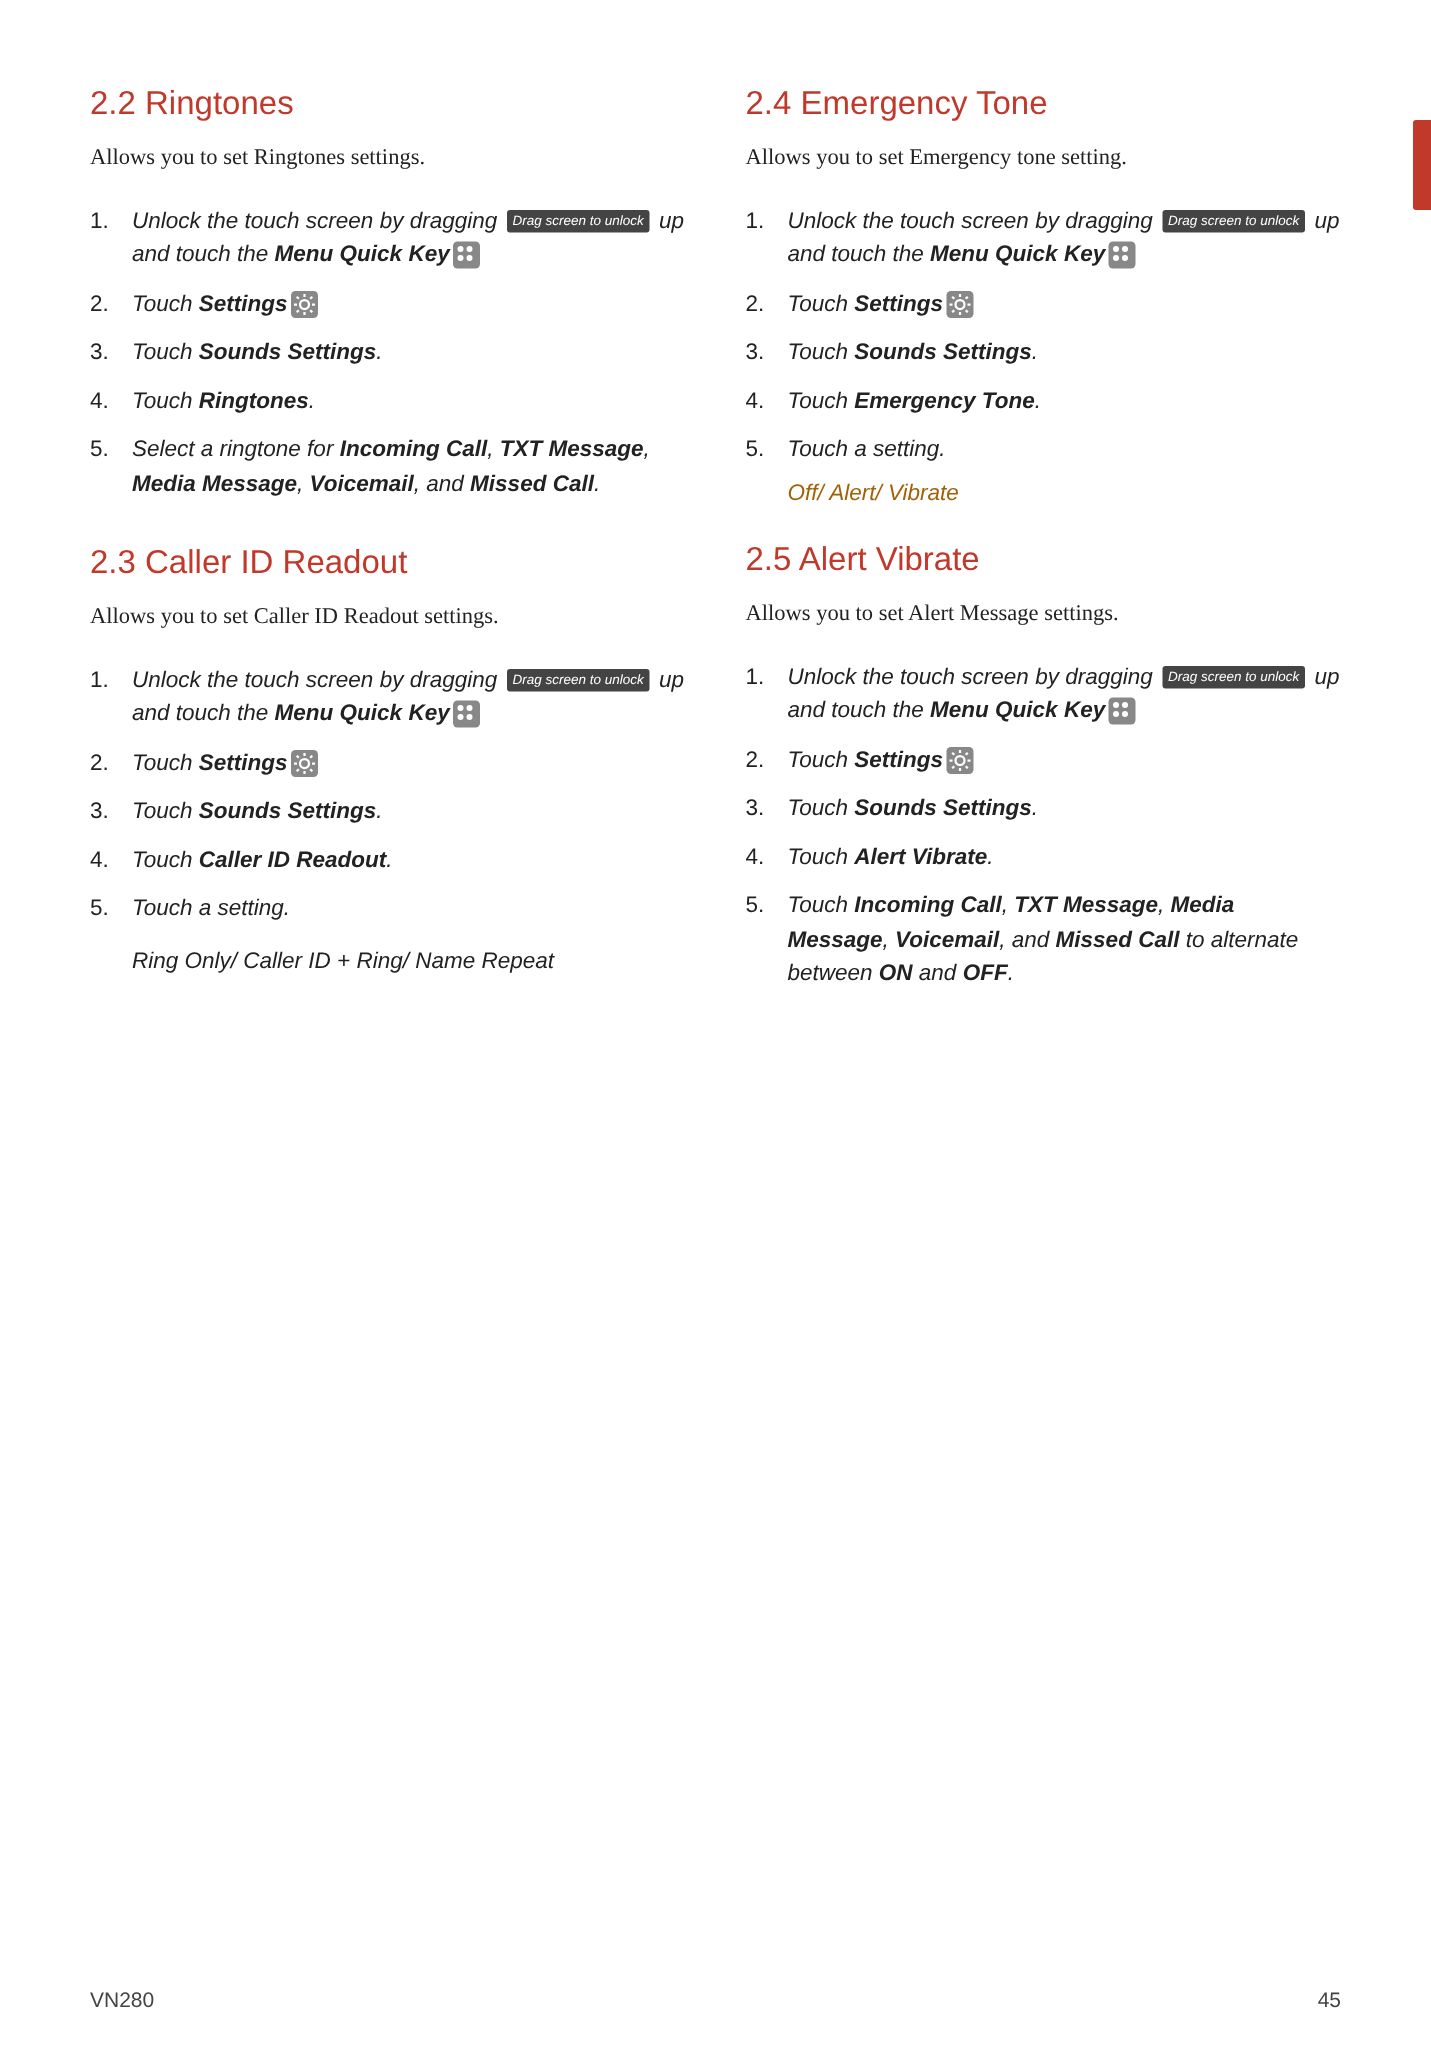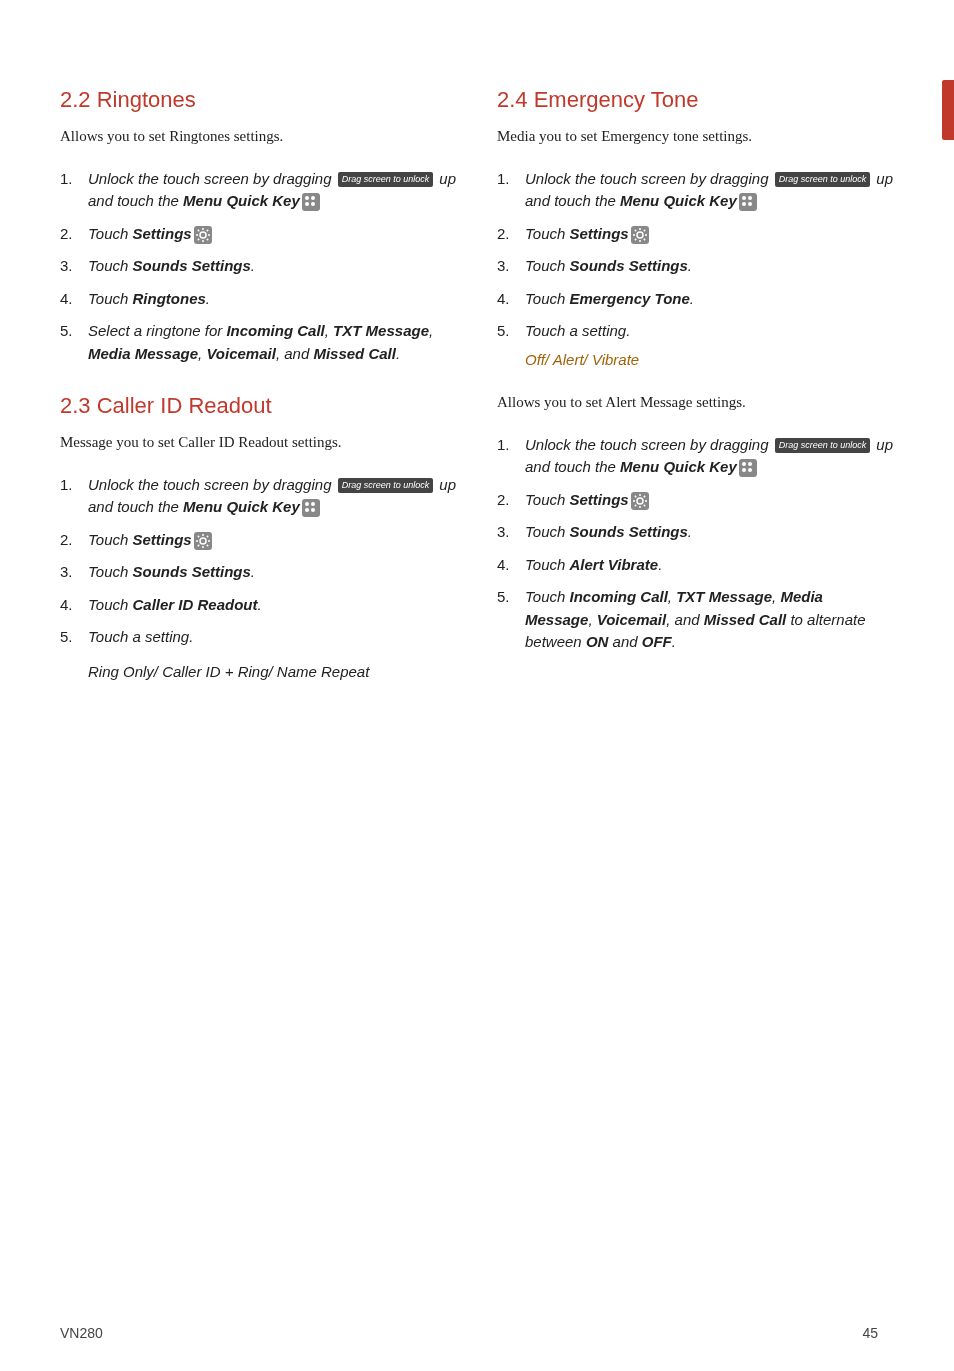--- a/index.html
+++ b/index.html
@@ -7,21 +7,21 @@
       width: 954px;
       min-height: 1371px;
       background: #fff;
       font-family: Arial, Helvetica, sans-serif;
       font-size: 15px;
       color: #222;
       position: relative;
     }
 
     .page-container {
-      padding: 87px 60px 60px 60px;
+      padding: 56px 60px 60px 60px;
       display: flex;
       flex-direction: column;
     }
 
     .two-col {
       display: flex;
       gap: 40px;
     }
 
     .col {
@@ -66,21 +66,21 @@
       font-size: 15px;
       color: #222;
       line-height: 1.5;
       font-style: italic;
     }
 
     .footer {
       position: absolute;
       bottom: 30px;
       left: 0;
-      right: 16px;
+      right: 0;
       display: flex;
       justify-content: space-between;
       padding: 0 60px;
       font-size: 14px;
       color: #444;
     }
 
     .red-tab {
       position: absolute;
       top: 80px;
@@ -128,21 +128,21 @@
               <span class="step-text">Touch <strong>Ringtones</strong>.</span>
             </li>
             <li>
               <span class="step-num">5.</span>
               <span class="step-text">Select a ringtone for <strong>Incoming Call</strong>, <strong>TXT Message</strong>, <strong>Media Message</strong>, <strong>Voicemail</strong>, and <strong>Missed Call</strong>.</span>
             </li>
           </ul>
         </div>
         <div style="margin-bottom: 28px;">
           <div class="section-title">2.3 Caller ID Readout</div>
-          <p class="section-body">Message you to set Caller ID Readout settings.</p>
+          <p class="section-body">Allows you to set Caller ID Readout settings.</p>
           <ul class="step-list">
             <li>
               <span class="step-num">1.</span>
               <span class="step-text">Unlock the touch screen by dragging <span style="display: inline-block; background: rgb(68, 68, 68); color: rgb(255, 255, 255); font-size: 9px; padding: 1px 4px; border-radius: 2px; vertical-align: middle; margin: 0px 2px; font-family: Arial, sans-serif;">Drag screen to unlock</span> up and touch the <strong>Menu Quick Key</strong><span style="display: inline-block; width: 18px; height: 18px; background: rgb(136, 136, 136); border-radius: 3px; vertical-align: middle; margin-left: 2px; position: relative; overflow: hidden;"><svg width="18" height="18" viewBox="0 0 18 18">
                     <circle cx="5" cy="5" r="2" fill="white"></circle>
                     <circle cx="11" cy="5" r="2" fill="white"></circle>
                     <circle cx="5" cy="11" r="2" fill="white"></circle>
                     <circle cx="11" cy="11" r="2" fill="white"></circle>
                   </svg></span></span>
             </li>
@@ -164,21 +164,21 @@
             <li>
               <span class="step-num">5.</span>
               <span class="step-text">Touch a setting.<div style="margin-top: 12px; font-size: 15px; line-height: 1.5; color: rgb(34, 34, 34);">Ring Only/ Caller ID + Ring/ Name Repeat</div></span>
             </li>
           </ul>
         </div>
       </div>
       <div class="col">
         <div style="margin-bottom: 12px;">
           <div class="section-title">2.4 Emergency Tone</div>
-          <p class="section-body">Media you to set Emergency tone settings.</p>
+          <p class="section-body">Allows you to set Emergency tone setting.</p>
           <ul class="step-list">
             <li>
               <span class="step-num">1.</span>
               <span class="step-text">Unlock the touch screen by dragging <span style="display: inline-block; background: rgb(68, 68, 68); color: rgb(255, 255, 255); font-size: 9px; padding: 1px 4px; border-radius: 2px; vertical-align: middle; margin: 0px 2px; font-family: Arial, sans-serif;">Drag screen to unlock</span> up and touch the <strong>Menu Quick Key</strong><span style="display: inline-block; width: 18px; height: 18px; background: rgb(136, 136, 136); border-radius: 3px; vertical-align: middle; margin-left: 2px; position: relative; overflow: hidden;"><svg width="18" height="18" viewBox="0 0 18 18">
                     <circle cx="5" cy="5" r="2" fill="white"></circle>
                     <circle cx="11" cy="5" r="2" fill="white"></circle>
                     <circle cx="5" cy="11" r="2" fill="white"></circle>
                     <circle cx="11" cy="11" r="2" fill="white"></circle>
                   </svg></span></span>
             </li>
@@ -197,20 +197,21 @@
               <span class="step-num">4.</span>
               <span class="step-text">Touch <strong>Emergency Tone</strong>.</span>
             </li>
             <li>
               <span class="step-num">5.</span>
               <span class="step-text">Touch a setting.<div style="margin-top: 6px; font-size: 15px; line-height: 1.5; color: #a16207;">Off/ Alert/ Vibrate</div></span>
             </li>
           </ul>
         </div>
         <div style="margin-bottom: 28px;">
+          <div class="section-title">2.5 Alert Vibrate</div>
           <p class="section-body">Allows you to set Alert Message settings.</p>
           <ul class="step-list">
             <li>
               <span class="step-num">1.</span>
               <span class="step-text">Unlock the touch screen by dragging <span style="display: inline-block; background: rgb(68, 68, 68); color: rgb(255, 255, 255); font-size: 9px; padding: 1px 4px; border-radius: 2px; vertical-align: middle; margin: 0px 2px; font-family: Arial, sans-serif;">Drag screen to unlock</span> up and touch the <strong>Menu Quick Key</strong><span style="display: inline-block; width: 18px; height: 18px; background: rgb(136, 136, 136); border-radius: 3px; vertical-align: middle; margin-left: 2px; position: relative; overflow: hidden;"><svg width="18" height="18" viewBox="0 0 18 18">
                     <circle cx="5" cy="5" r="2" fill="white"></circle>
                     <circle cx="11" cy="5" r="2" fill="white"></circle>
                     <circle cx="5" cy="11" r="2" fill="white"></circle>
                     <circle cx="11" cy="11" r="2" fill="white"></circle>
                   </svg></span></span>

